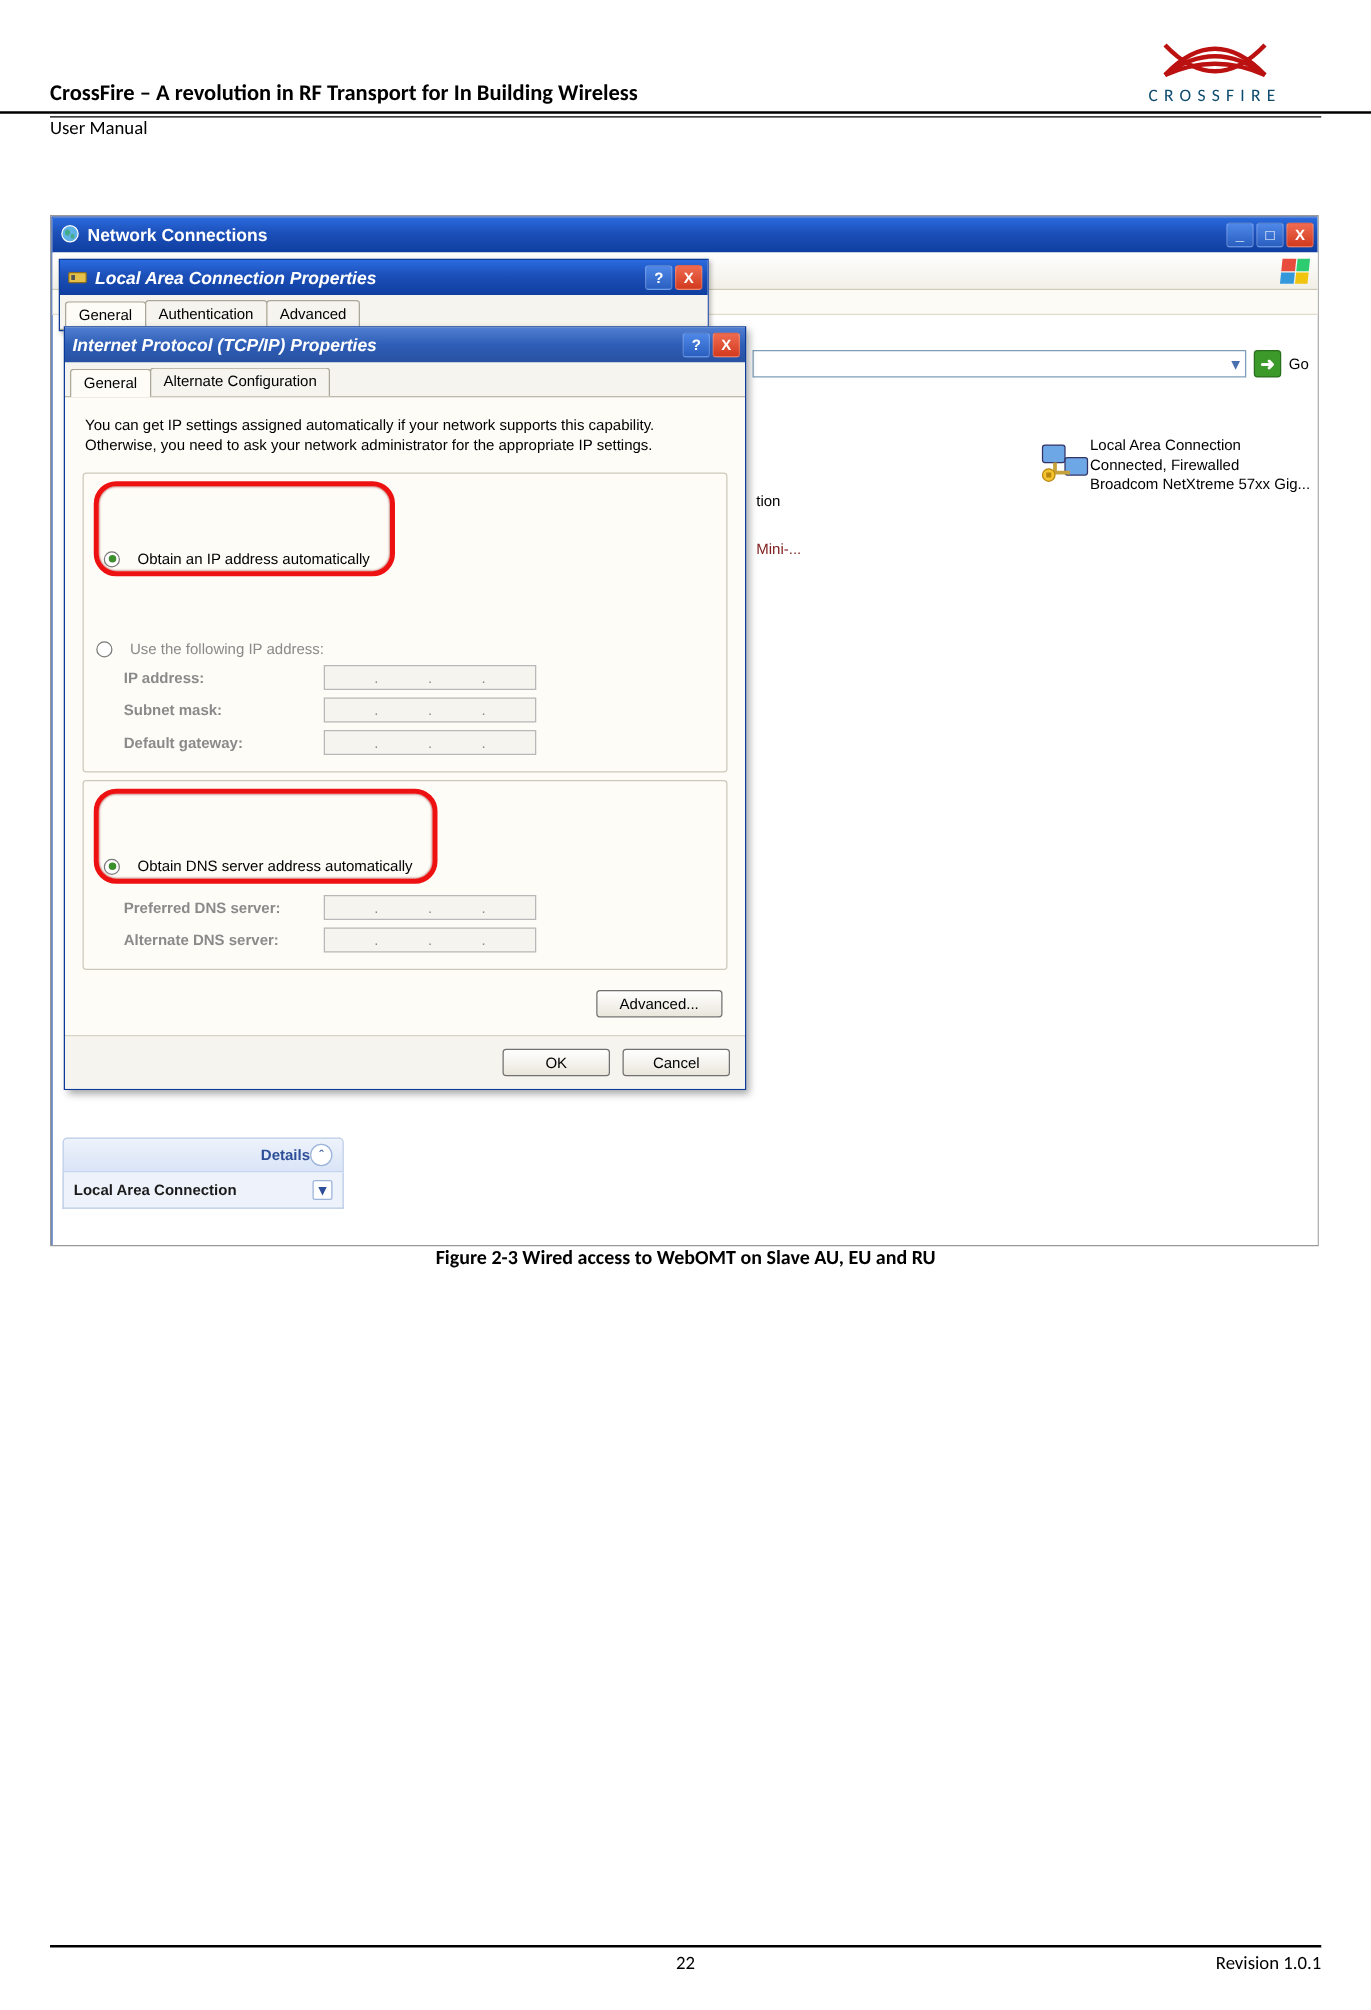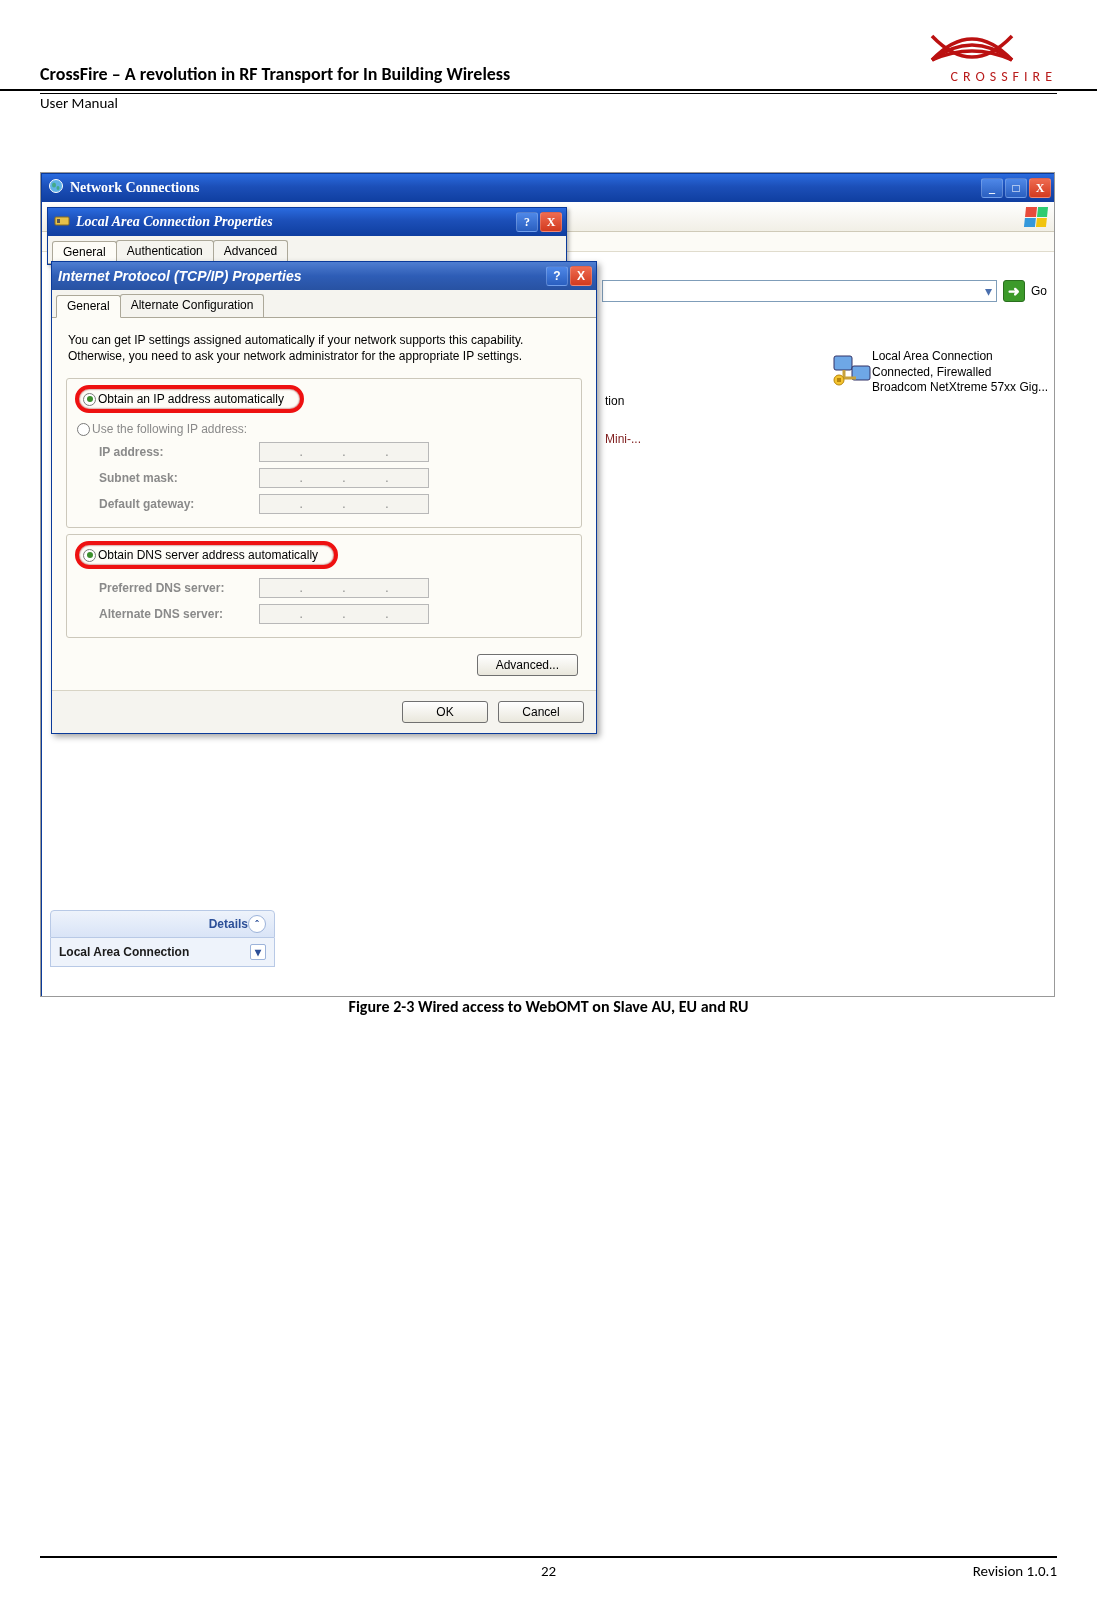--- a/index.html
+++ b/index.html
@@ -17,21 +17,21 @@
     padding: 30px 40px 4px 40px;
     border-bottom: 2px solid #000;
     display: flex;
     justify-content: space-between;
     align-items: flex-end;
   }
   .page-header .titles { flex: 1; }
   .doc-title { font-weight: 700; font-size: 18px; }
   .logo-wrap { width: 170px; text-align: center; }
   .logo-arcs { line-height: 0; }
-  .logo-text { font-size: 14px; letter-spacing: 5px; color: #b91c1c; margin-top: 4px; text-align: right; }
+  .logo-text { font-size: 14px; letter-spacing: 5px; color: #0c4a6e; margin-top: 4px; }
   .subhead-line {
     margin: 2px 40px 0 40px;
     font-size: 15px;
     border-top: 1px solid #000;
     padding-top: 0;
   }
   .subhead-line .manual { display:inline-block; margin-top:-2px; }
   
   .figure-wrap {
     margin: 60px 40px 0 40px;
@@ -43,21 +43,21 @@
     overflow: hidden;
   }
   
   .win-titlebar {
     display:flex; align-items:center; height:28px;
     padding: 0 4px 0 6px;
     font-family: Tahoma, Arial, sans-serif;
   }
   .gradient-blue {
     background: linear-gradient(to bottom, #2a6bdf 0%, #1c4fb8 45%, #0f3ea0 100%);
-    color:#fff; font-weight:700;font-family:Liberation Serif, serif;
+    color:#fff; font-weight:700;
   }
   .gradient-blue-sub {
     background: linear-gradient(to bottom, #4f7ed1 0%, #2e5db6 50%, #2852a2 100%);
     color:#fff; font-weight:700;
   }
   .win-btns { margin-left:auto; display:flex; gap:2px; }
   .win-btn {
     width:22px; height:20px; border:1px solid #fff3;
     background: linear-gradient(to bottom,#4f88e8,#2a5fc0);
     color:#fff; font-weight:700; font-size:12px;
@@ -77,21 +77,21 @@
     white-space:nowrap;
   }
   .tab.active {
     background:#fdfcf7; position:relative; top:1px;
     border-bottom:1px solid #fdfcf7;
   }
   .dlg-body {
     background:#fdfcf7; font-family: Tahoma, Arial, sans-serif;
     font-size:12px; color:#000; padding:10px 14px;
   }
-  .radio-row { display:flex; align-items:center; gap:2px; padding:3px 2px; }
+  .radio-row { display:flex; align-items:center; gap:14px; padding:3px 2px;margin-top:48px; }
   .radio-row.disabled { color:#8a8a8a; }
   .radio-dot {
     width:13px;height:13px;border:1px solid #7a7a7a;border-radius:50%;
     display:flex;align-items:center;justify-content:center;background:#fff;
   }
   .radio-dot.checked::after{content:"";width:6px;height:6px;border-radius:50%;background:#3b8f2c;}
   .ip-field-row { display:flex; align-items:center; padding:3px 0 3px 24px; color:#8a8a8a; }
   .ip-field-row .lbl { width:160px;font-weight:bold; }
   .ip-input {
     width:170px;height:20px;border:1px solid #b8b8b8;background:#f5f4ef;

